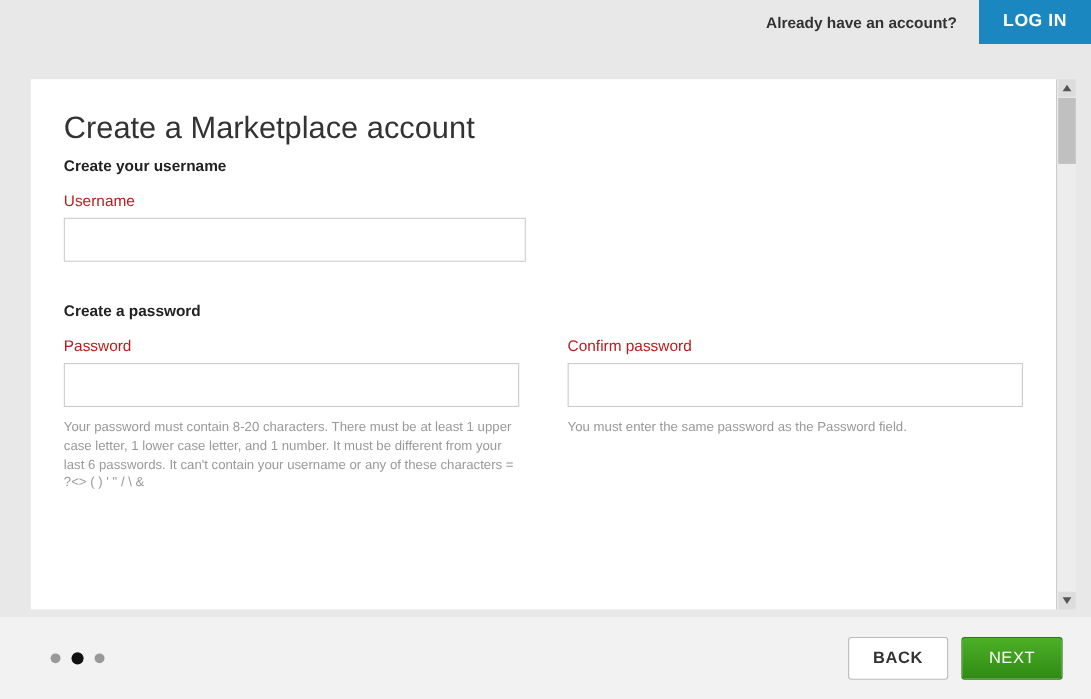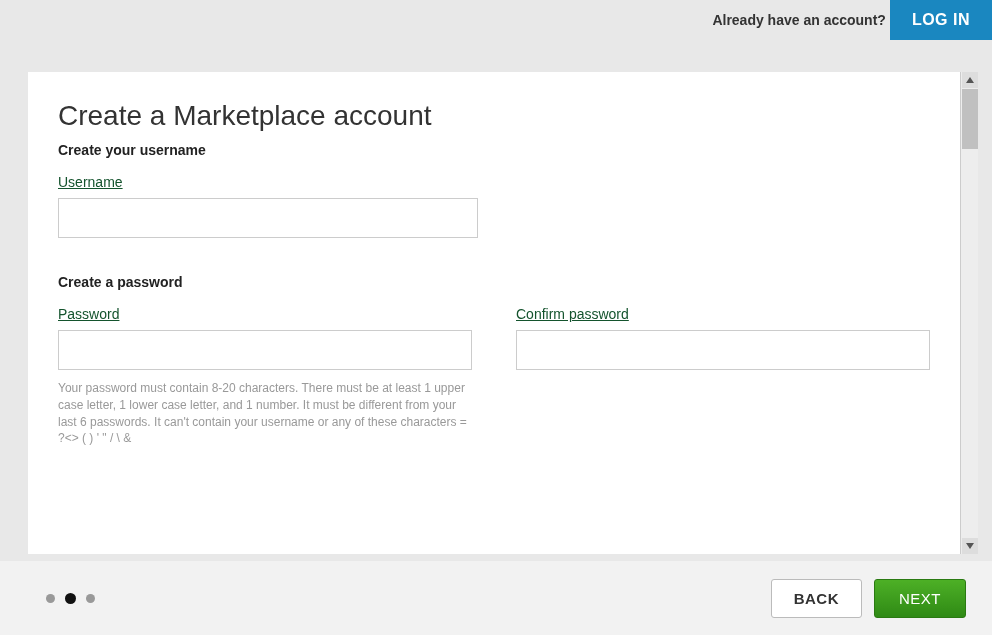--- a/index.html
+++ b/index.html
@@ -20,21 +20,21 @@
       background: #e8e8e8;
       display: flex;
       justify-content: flex-end;
       align-items: center;
       padding-right: 0;
     }
     .already-text {
       color: #333;
       font-size: 14px;
       font-weight: bold;
-      margin-right: 4px;
+      margin-right: 20px;
     }
     .login-btn {
       background: #1a87c0;
       color: #fff;
       border: none;
       padding: 10px 22px;
       font-size: 16px;
       font-weight: bold;
       letter-spacing: 0.5px;
       cursor: pointer;
@@ -99,24 +99,23 @@
       font-size: 13px;
       margin-bottom: 34px;
     }
     h2.section-title {
       font-size: 14px;
       font-weight: bold;
       color: #222;
       margin-bottom: 16px;
     }
     .field-label {
-      color: #14532d;
+      color: #b91c1c;
       font-size: 14px;
       margin-bottom: 8px;
-      text-decoration: underline;
     }
     .text-input {
       border: 1px solid #ccc;
       height: 40px;
       width: 420px;
       padding: 6px 10px;
       font-size: 14px;
       background: #fff;
       display: block;
     }
@@ -220,20 +219,21 @@
       <h2 class="section-title">Create a password</h2>
       <div class="two-col">
         <div class="col">
           <div class="field-label">Password</div>
           <input type="password" class="text-input" value="" style="">
           <div class="help-text">Your password must contain 8-20 characters. There must be at least 1 upper case letter, 1 lower case letter, and 1 number. It must be different from your last 6 passwords. It can't contain your username or any of these characters = ?&lt;&gt; ( ) ' " / \ &amp;</div>
         </div>
         <div class="col">
           <div class="field-label">Confirm password</div>
           <input type="password" class="text-input" value="" style="">
+          <div class="help-text">You must enter the same password as the Password field.</div>
         </div>
       </div>
     </div>
 
   </div>
   <div class="scroll-col">
     <div class="scroll-arrow-up">
         <div class="tri-up"></div>
       </div>
     <div class="scroll-thumb" style="top:17px;left:1px;height:60px;"></div>

